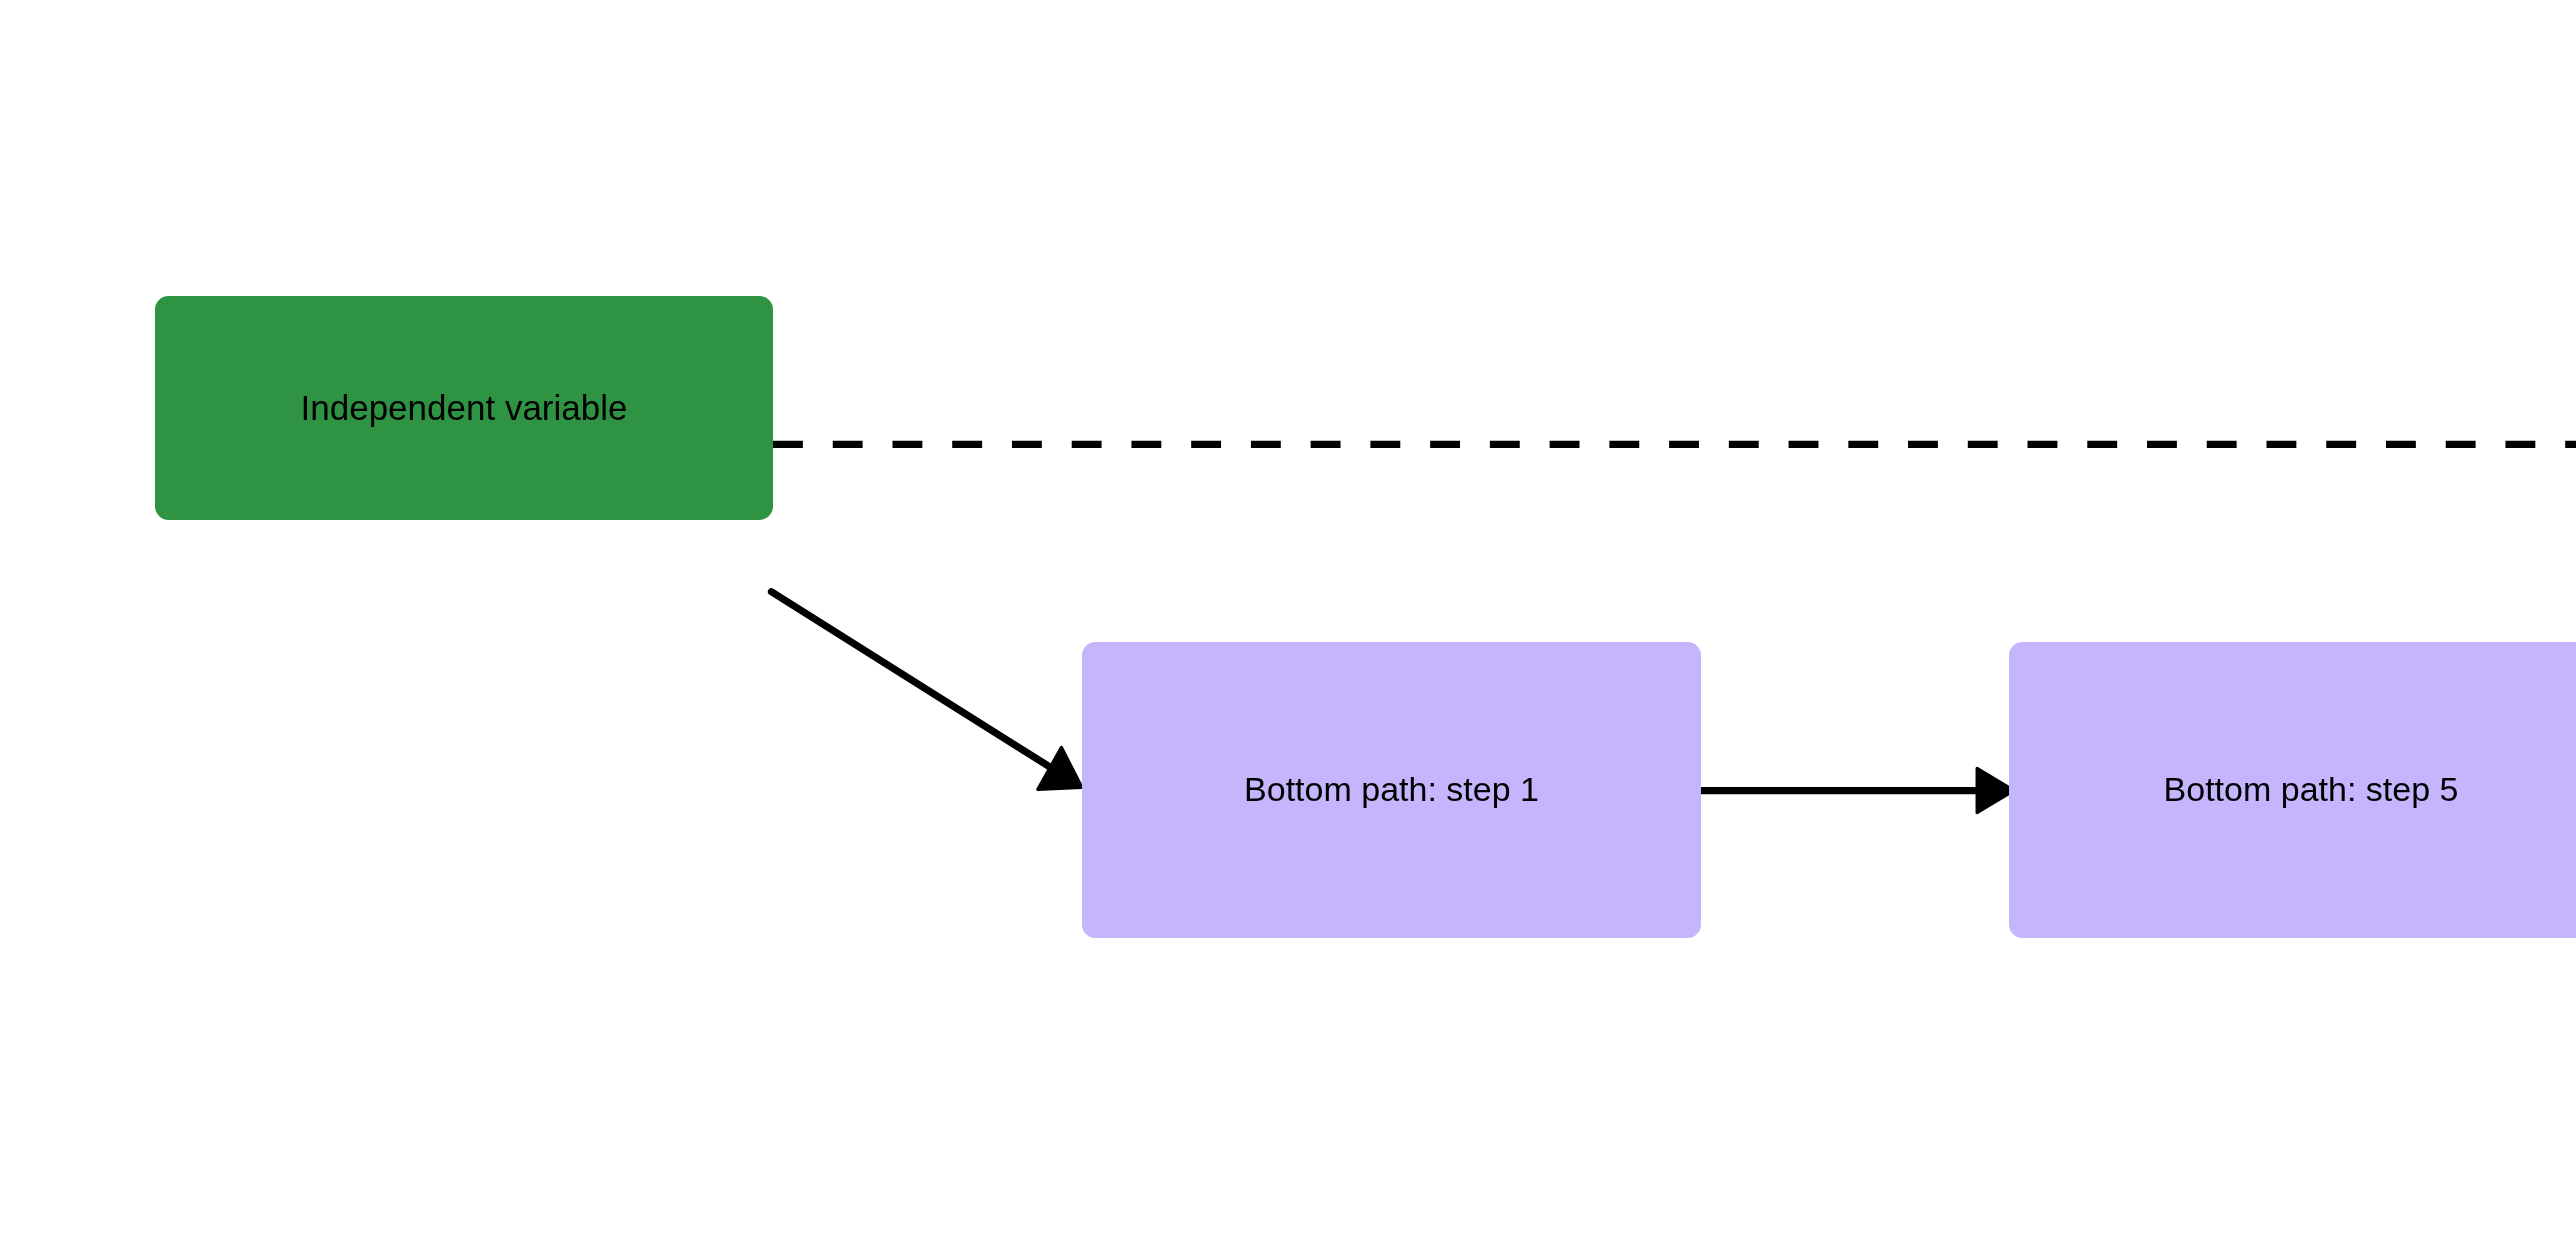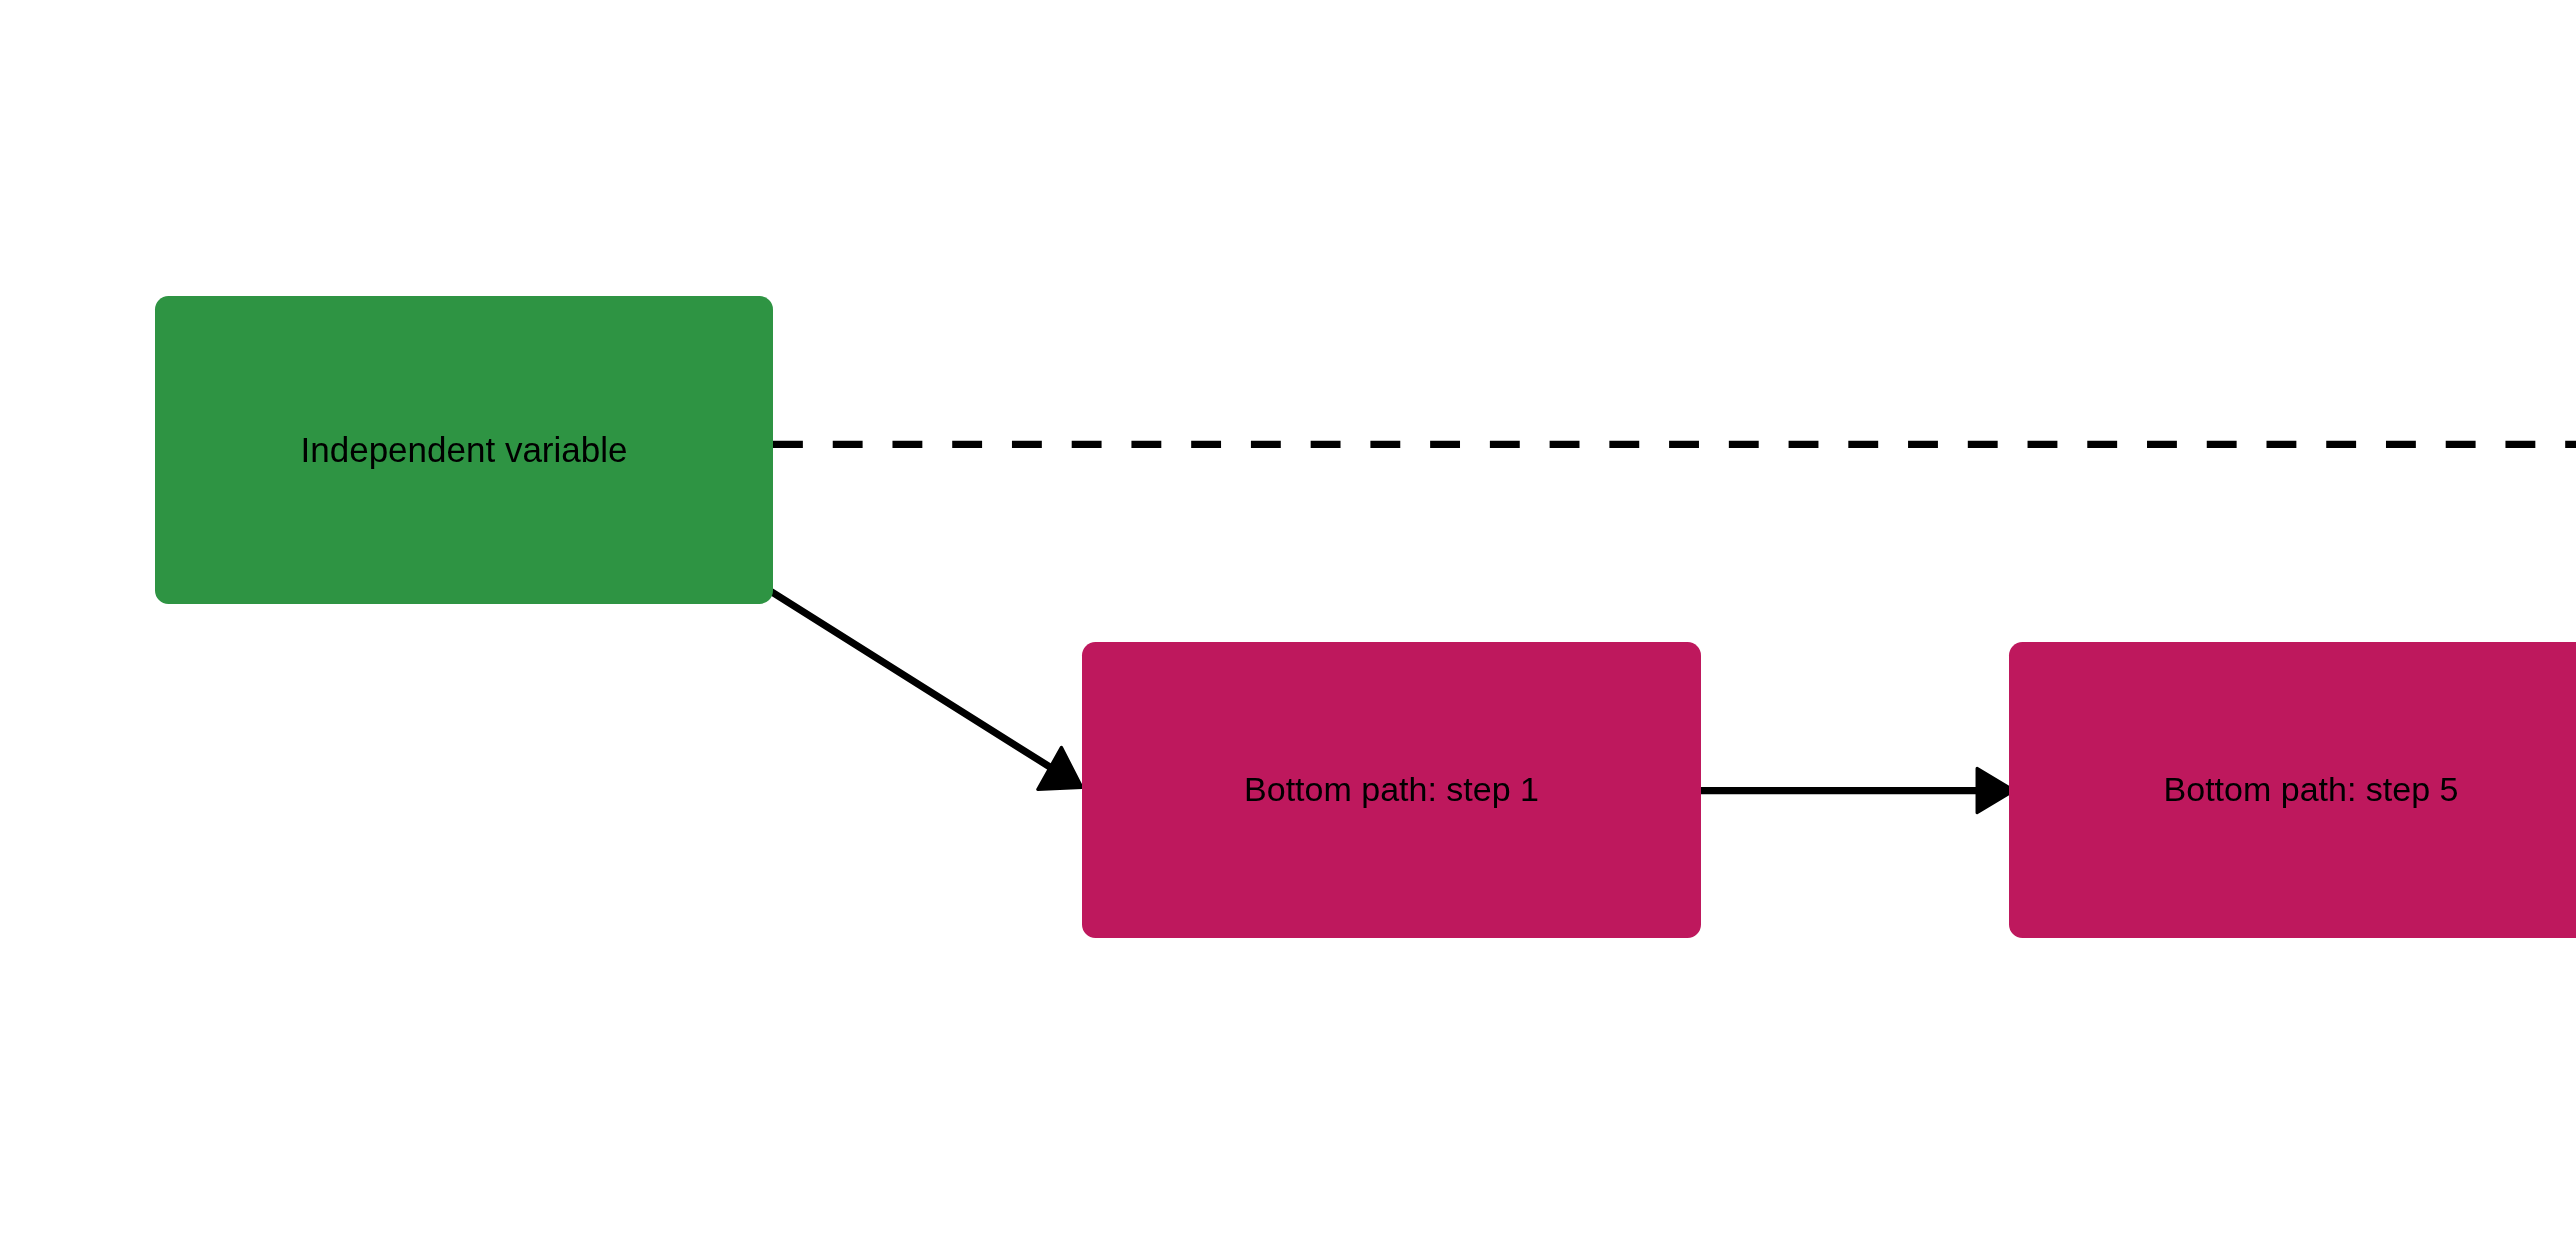--- a/index.html
+++ b/index.html
@@ -33,28 +33,28 @@
   }
   
   .node.primary {
     background: #2e9443;
   }
   .node.primary .node-label {
     font-size: 35px;
   }
   
   .node.secondary {
-    background: #be185d;
+    background: #c4b5fd;
     text-align: center;
   }
   .node.secondary .node-label {
     font-size: 34px;
   }
 
-  #node-independent-variable { left: 155px;  top: 296px;  width: 618px; height: 308px; }
+  #node-independent-variable { left: 155px;  top: 296px;  width: 618px; height: 224px; }
   #node-bottom-step-1        { left: 1082px; top: 642px; width: 619px; height: 296px; }
   #node-bottom-step-2        { left: 2009px; top: 642px; width: 604px; height: 296px; }
 
   #edge-layer {
     position: absolute;
     left: 0;
     top: 0;
     width: 3709px;
     height: 1236px;
     pointer-events: none;

